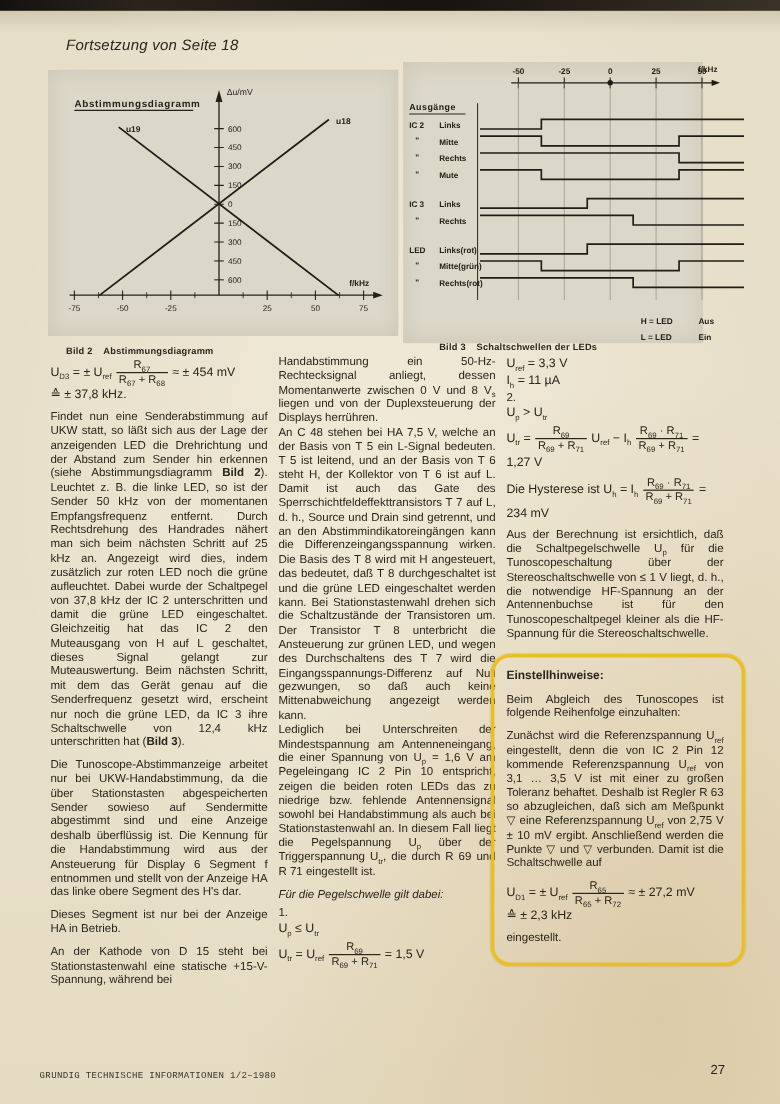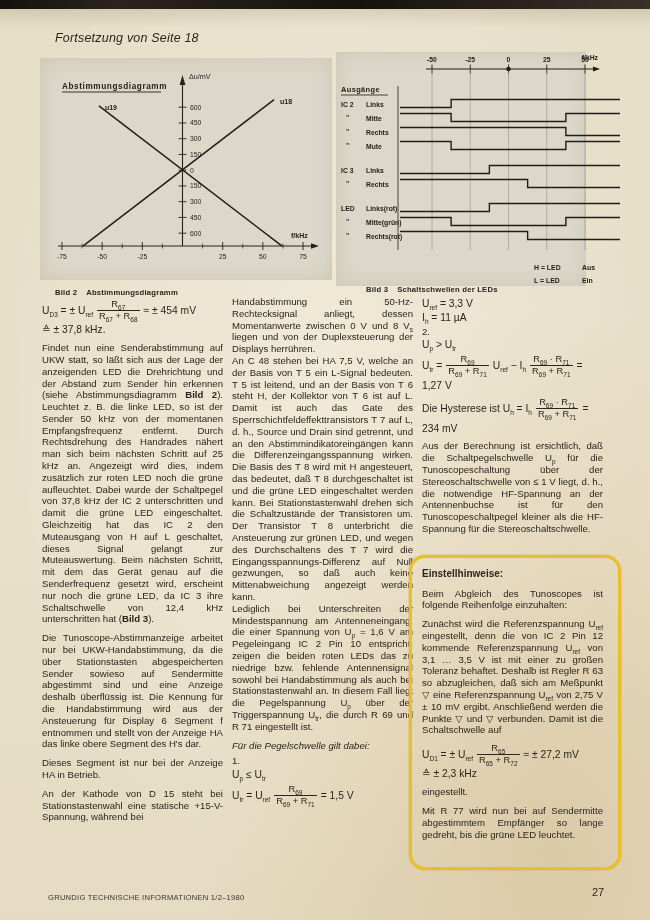--- a/index.html
+++ b/index.html
@@ -32,26 +32,26 @@
   .item-no{margin:0 0 2px 0 !important;}
   .formula{display:flex;align-items:center;flex-wrap:wrap;gap:4px;font-size:10.3px;margin:3px 0 2px 0;text-align:left;}
   .formula-line2{font-size:10.3px;margin:2px 0 6px 0;text-align:left;}
   .frac{display:inline-flex;flex-direction:column;align-items:center;font-size:9.3px;line-height:1.2;}
   .frac .den{border-top:1px solid #2a251d;padding:0 2px;}
   .frac .num{padding:0 2px;}
   sub{font-size:6.5px;line-height:0;}
   .eqline{font-size:10.3px;margin:2px 0;text-align:left;}
   .hint-box{
     border:3px solid #e9bf27;border-radius:16px;
-    margin:20px -18px 0 -13px;
-    padding:8px 15px 20px 10px;
+    margin:10px -18px 0 -13px;
+    padding:8px 15px 7px 10px;
     box-shadow:0 0 0 1px rgba(210,160,30,.25);
   }
   .hint-box h4{margin:2px 0 8px 0;font-size:10px;}
-  .footer{position:absolute;left:48px;top:893px;font-size:7.6px;letter-spacing:.25px;color:#3a352a;}
+  .footer{position:absolute;left:33px;top:893px;font-size:7.6px;letter-spacing:.25px;color:#3a352a;font-family:Liberation Mono, monospace;}
   .page-num{position:absolute;left:592px;top:886px;font-size:11px;color:#2a251d;}
   svg text{fill:#24211b;}
 </style>
 </head>
 <body>
 
 <div class="top-edge"></div>
 
 <div class="continuation">Fortsetzung von Seite 18</div>
 
@@ -238,18 +238,17 @@
     <div class="formula">
       <span>U<sub>D1</sub> = ± U<sub>ref</sub></span>
       <span class="frac">
           <span class="num">R<sub>65</sub></span>
           <span class="den">R<sub>65</sub> + R<sub>72</sub></span>
         </span>
       <span>≈ ± 27,2 mV</span>
     </div>
     <div class="formula-line2">≙ ± 2,3 kHz</div>
     <p>eingestellt.</p>
-    <p>Mit R 77 wird nun bei auf Sendermitte abgestimmtem Empfänger so lange gedreht, bis die grüne LED leuchtet.</p>
   </div>
 </div>
 
 <div class="footer">GRUNDIG TECHNISCHE INFORMATIONEN 1/2–1980</div>
 <div class="page-num">27</div>
 
 </body></html>

